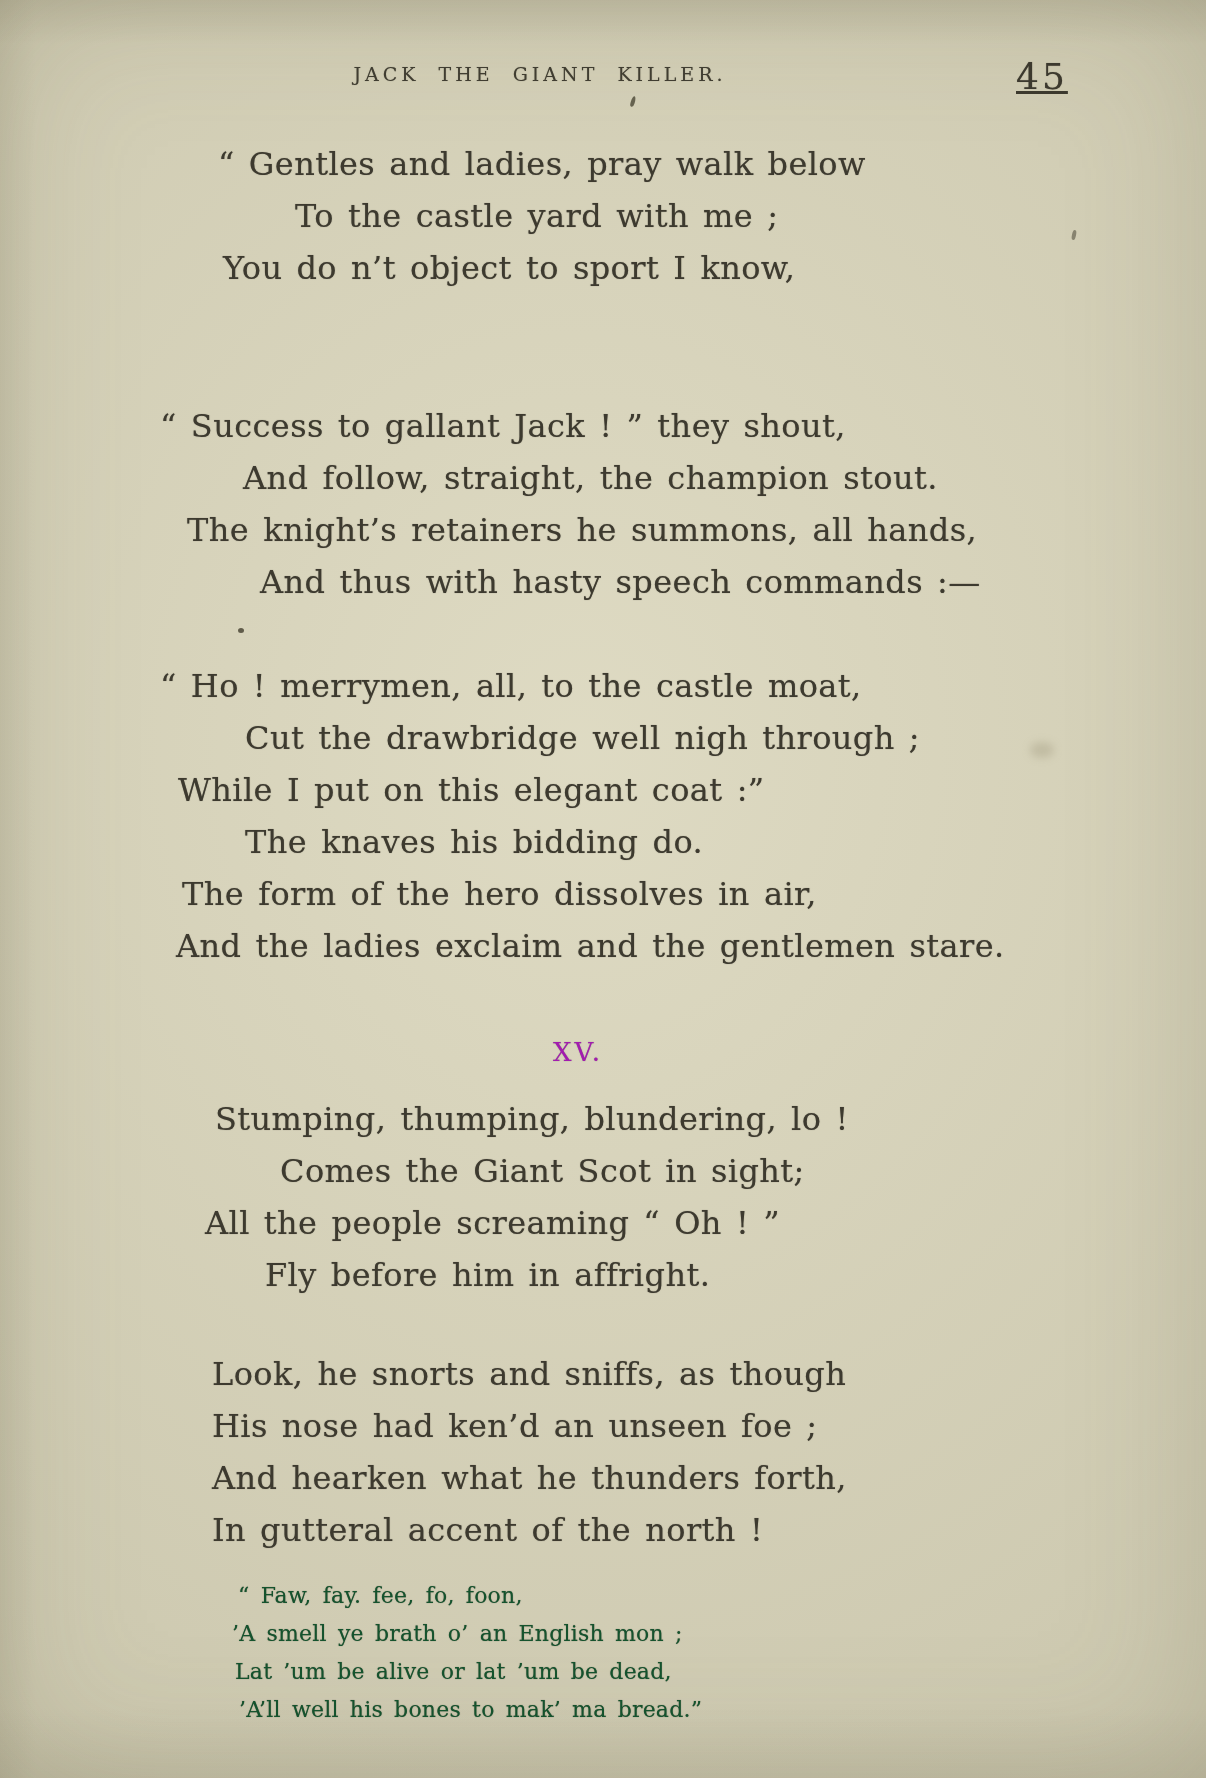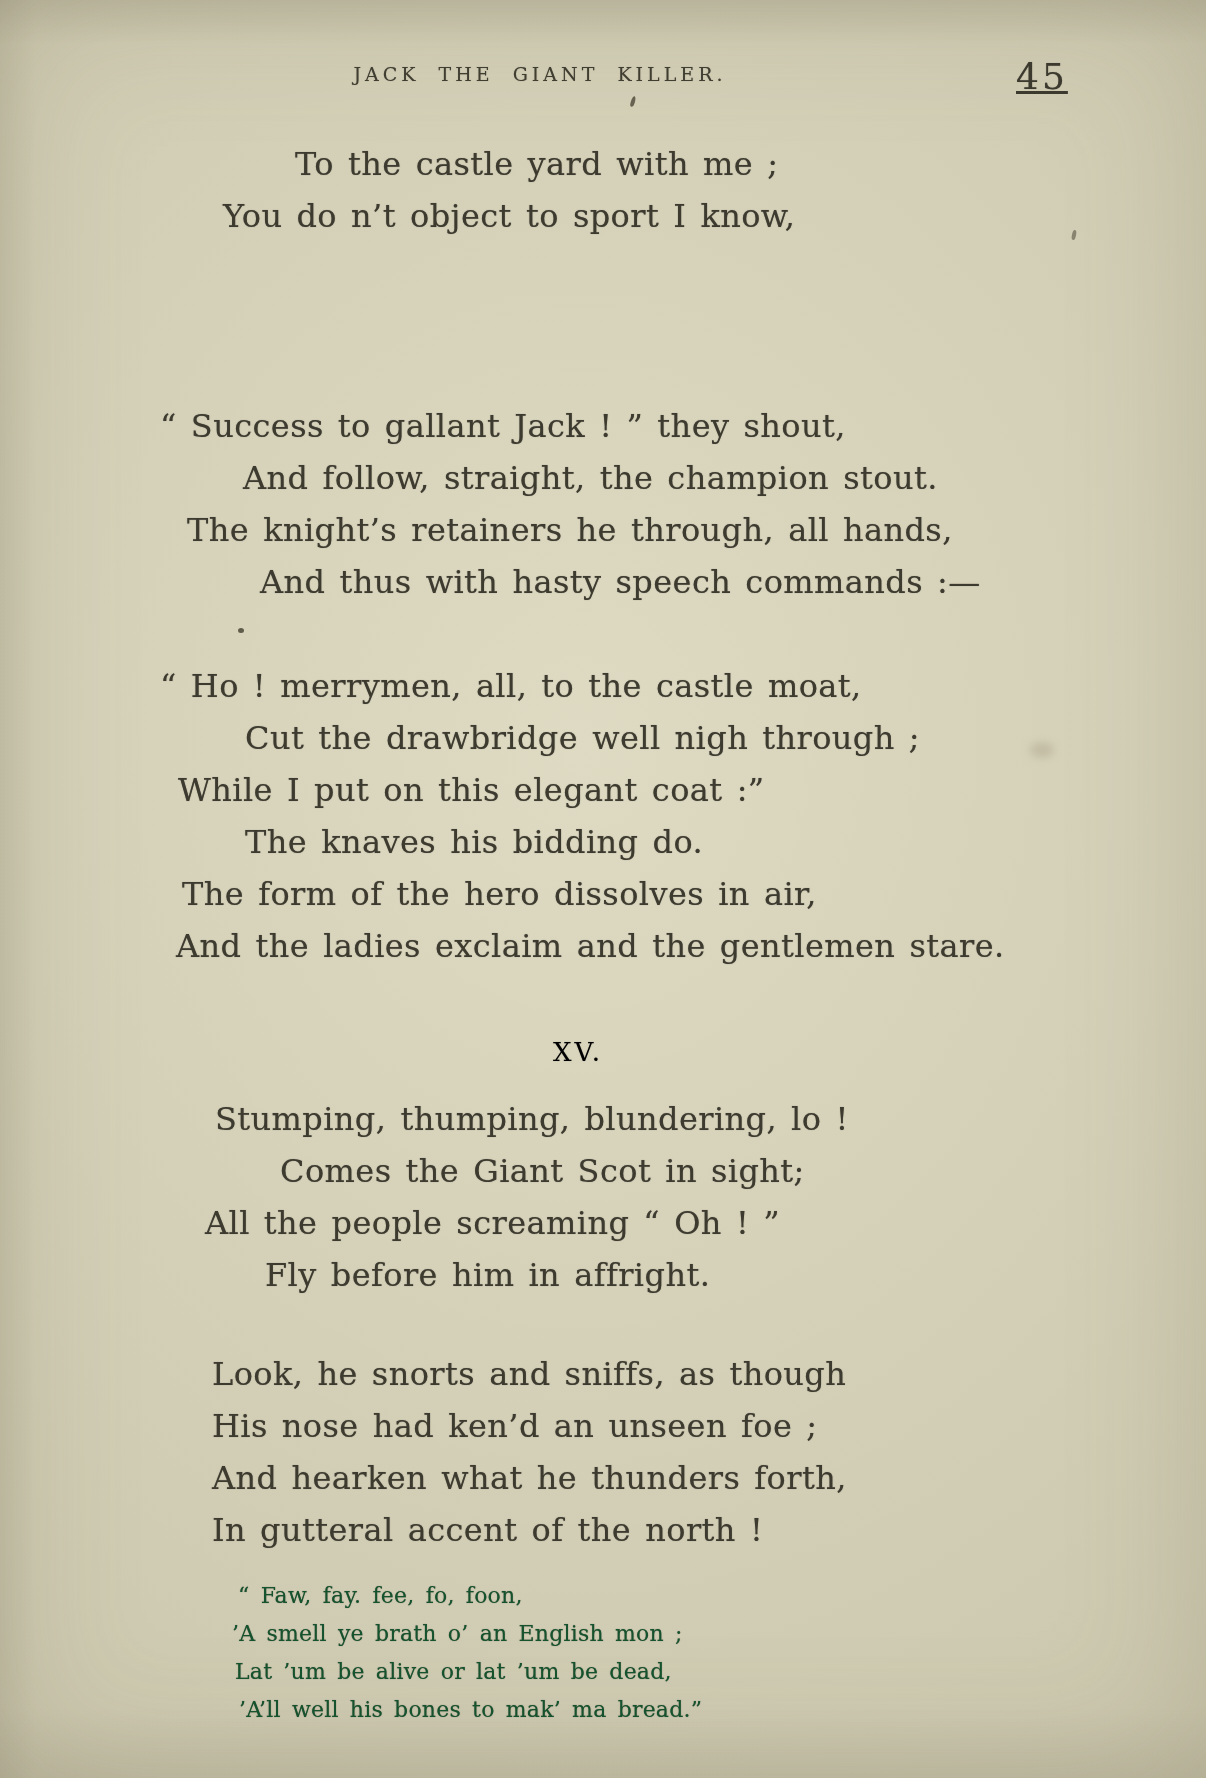--- a/index.html
+++ b/index.html
@@ -43,21 +43,21 @@
     font-size:32px; line-height:52px;
     letter-spacing:.4px; word-spacing:3.5px;
     white-space:nowrap;
     text-shadow:0 0 1px rgba(61,58,47,.5);
   }
   .s1{ top:138px; } .s2{ top:400px; } .s3{ top:660px; }
   .s4{ top:1093px; } .s5{ top:1348px; }
   .section-heading{
     position:absolute; top:1037px; left:428px; width:300px;
     text-align:center;
-    font-size:26px; letter-spacing:3px; color:#000000;
+    font-size:26px; letter-spacing:3px; color:#a21caf;
     text-shadow:0 0 1px rgba(61,58,47,.5);
   }
   .blackletter{ top:1577px; }
   .blackletter .line{
     font-size:22px; line-height:38px;
     font-weight:normal;
     letter-spacing:.2px; word-spacing:4px;
     color:#14532d;
     text-shadow:0 0 1px rgba(58,55,44,.65);
   }
@@ -76,28 +76,29 @@
 <div class="header-title">JACK THE GIANT KILLER.</div>
 <div class="page-number">45</div>
 <div class="speck speck-tick"></div>
 <div class="speck speck-comma"></div>
 <div class="speck speck-dot"></div>
 <div class="speck smudge"></div>
 
 <div class="poem">
 
   <div class="stanza s1">
+    <span class="line" style="padding-left:58px">“ Gentles and ladies, pray walk below</span>
     <span class="line" style="padding-left:135px">To the castle yard with me ;</span>
     <span class="line" style="padding-left:63px">You do n’t object to sport I know,</span>
   </div>
 
   <div class="stanza s2">
     <span class="line" style="padding-left:0">“ Success to gallant Jack ! ” they shout,</span>
     <span class="line" style="padding-left:83px">And follow, straight, the champion stout.</span>
-    <span class="line" style="padding-left:27px">The knight’s retainers he through, all hands,</span>
+    <span class="line" style="padding-left:27px">The knight’s retainers he summons, all hands,</span>
     <span class="line" style="padding-left:100px">And thus with hasty speech commands :—</span>
   </div>
 
   <div class="stanza s3">
     <span class="line" style="padding-left:0">“ Ho !  merrymen, all, to the castle moat,</span>
     <span class="line" style="padding-left:85px">Cut the drawbridge well nigh through ;</span>
     <span class="line" style="padding-left:18px">While I put on this elegant coat :”</span>
     <span class="line" style="padding-left:85px">The knaves his bidding do.</span>
     <span class="line" style="padding-left:22px">The form of the hero dissolves in air,</span>
     <span class="line" style="padding-left:16px">And the ladies exclaim and the gentlemen stare.</span>

